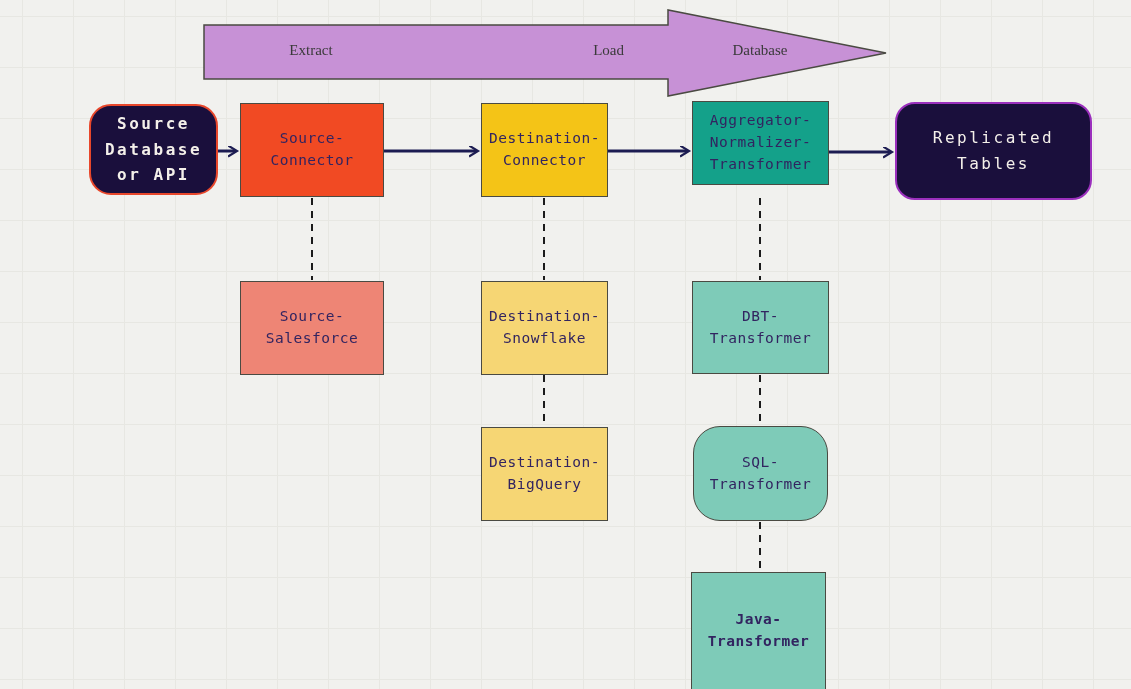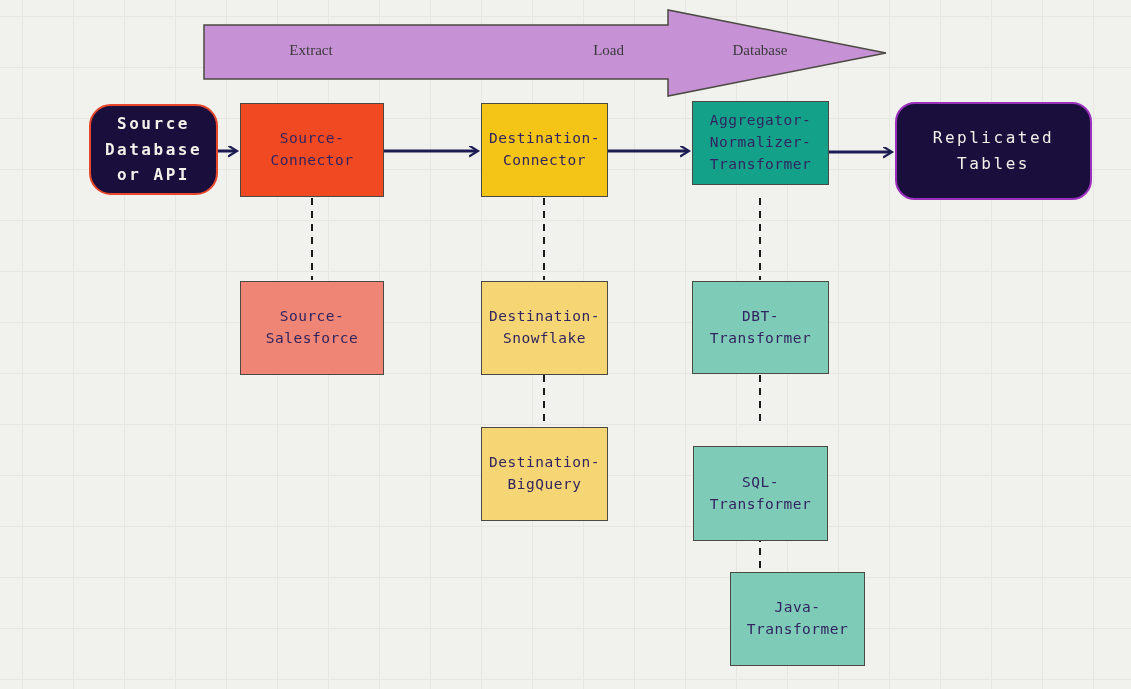--- a/index.html
+++ b/index.html
@@ -44,22 +44,22 @@
   .lyellow { background:#f6d674; }
   .lteal   { background:#7ecbb8; }
 
   #node-source-connector      { left:240px; top:103px; width:144px; height:94px; }
   #node-destination-connector { left:481px; top:103px; width:127px; height:94px; }
   #node-aggregator            { left:692px; top:101px; width:137px; height:84px; }
   #node-source-salesforce     { left:240px; top:281px; width:144px; height:94px; }
   #node-destination-snowflake { left:481px; top:281px; width:127px; height:94px; }
   #node-destination-bigquery  { left:481px; top:427px; width:127px; height:94px; }
   #node-dbt-transformer       { left:692px; top:281px; width:137px; height:93px; }
-  #node-sql-transformer       { left:693px; top:446px; width:135px; height:95px; }
-  #node-java-transformer      { left:730px; top:572px; width:135px; height:94px; }
+  #node-sql-transformer       { left:693px; top:426px; width:135px; height:95px;border-radius:27px; }
+  #node-java-transformer      { left:691px; top:572px; width:135px; height:118px;font-weight:bold; }
 
   .flow-line  { stroke:#1c1c52; stroke-width:3; }
   .dash-line  { stroke:#1b1b1b; stroke-width:2; stroke-dasharray:7 6; }
   .banner-poly{ fill:#c791d6; stroke:#4a4a42; stroke-width:1.5; }
 </style>
 </head>
 <body>
 
 <div id="canvas">
 

